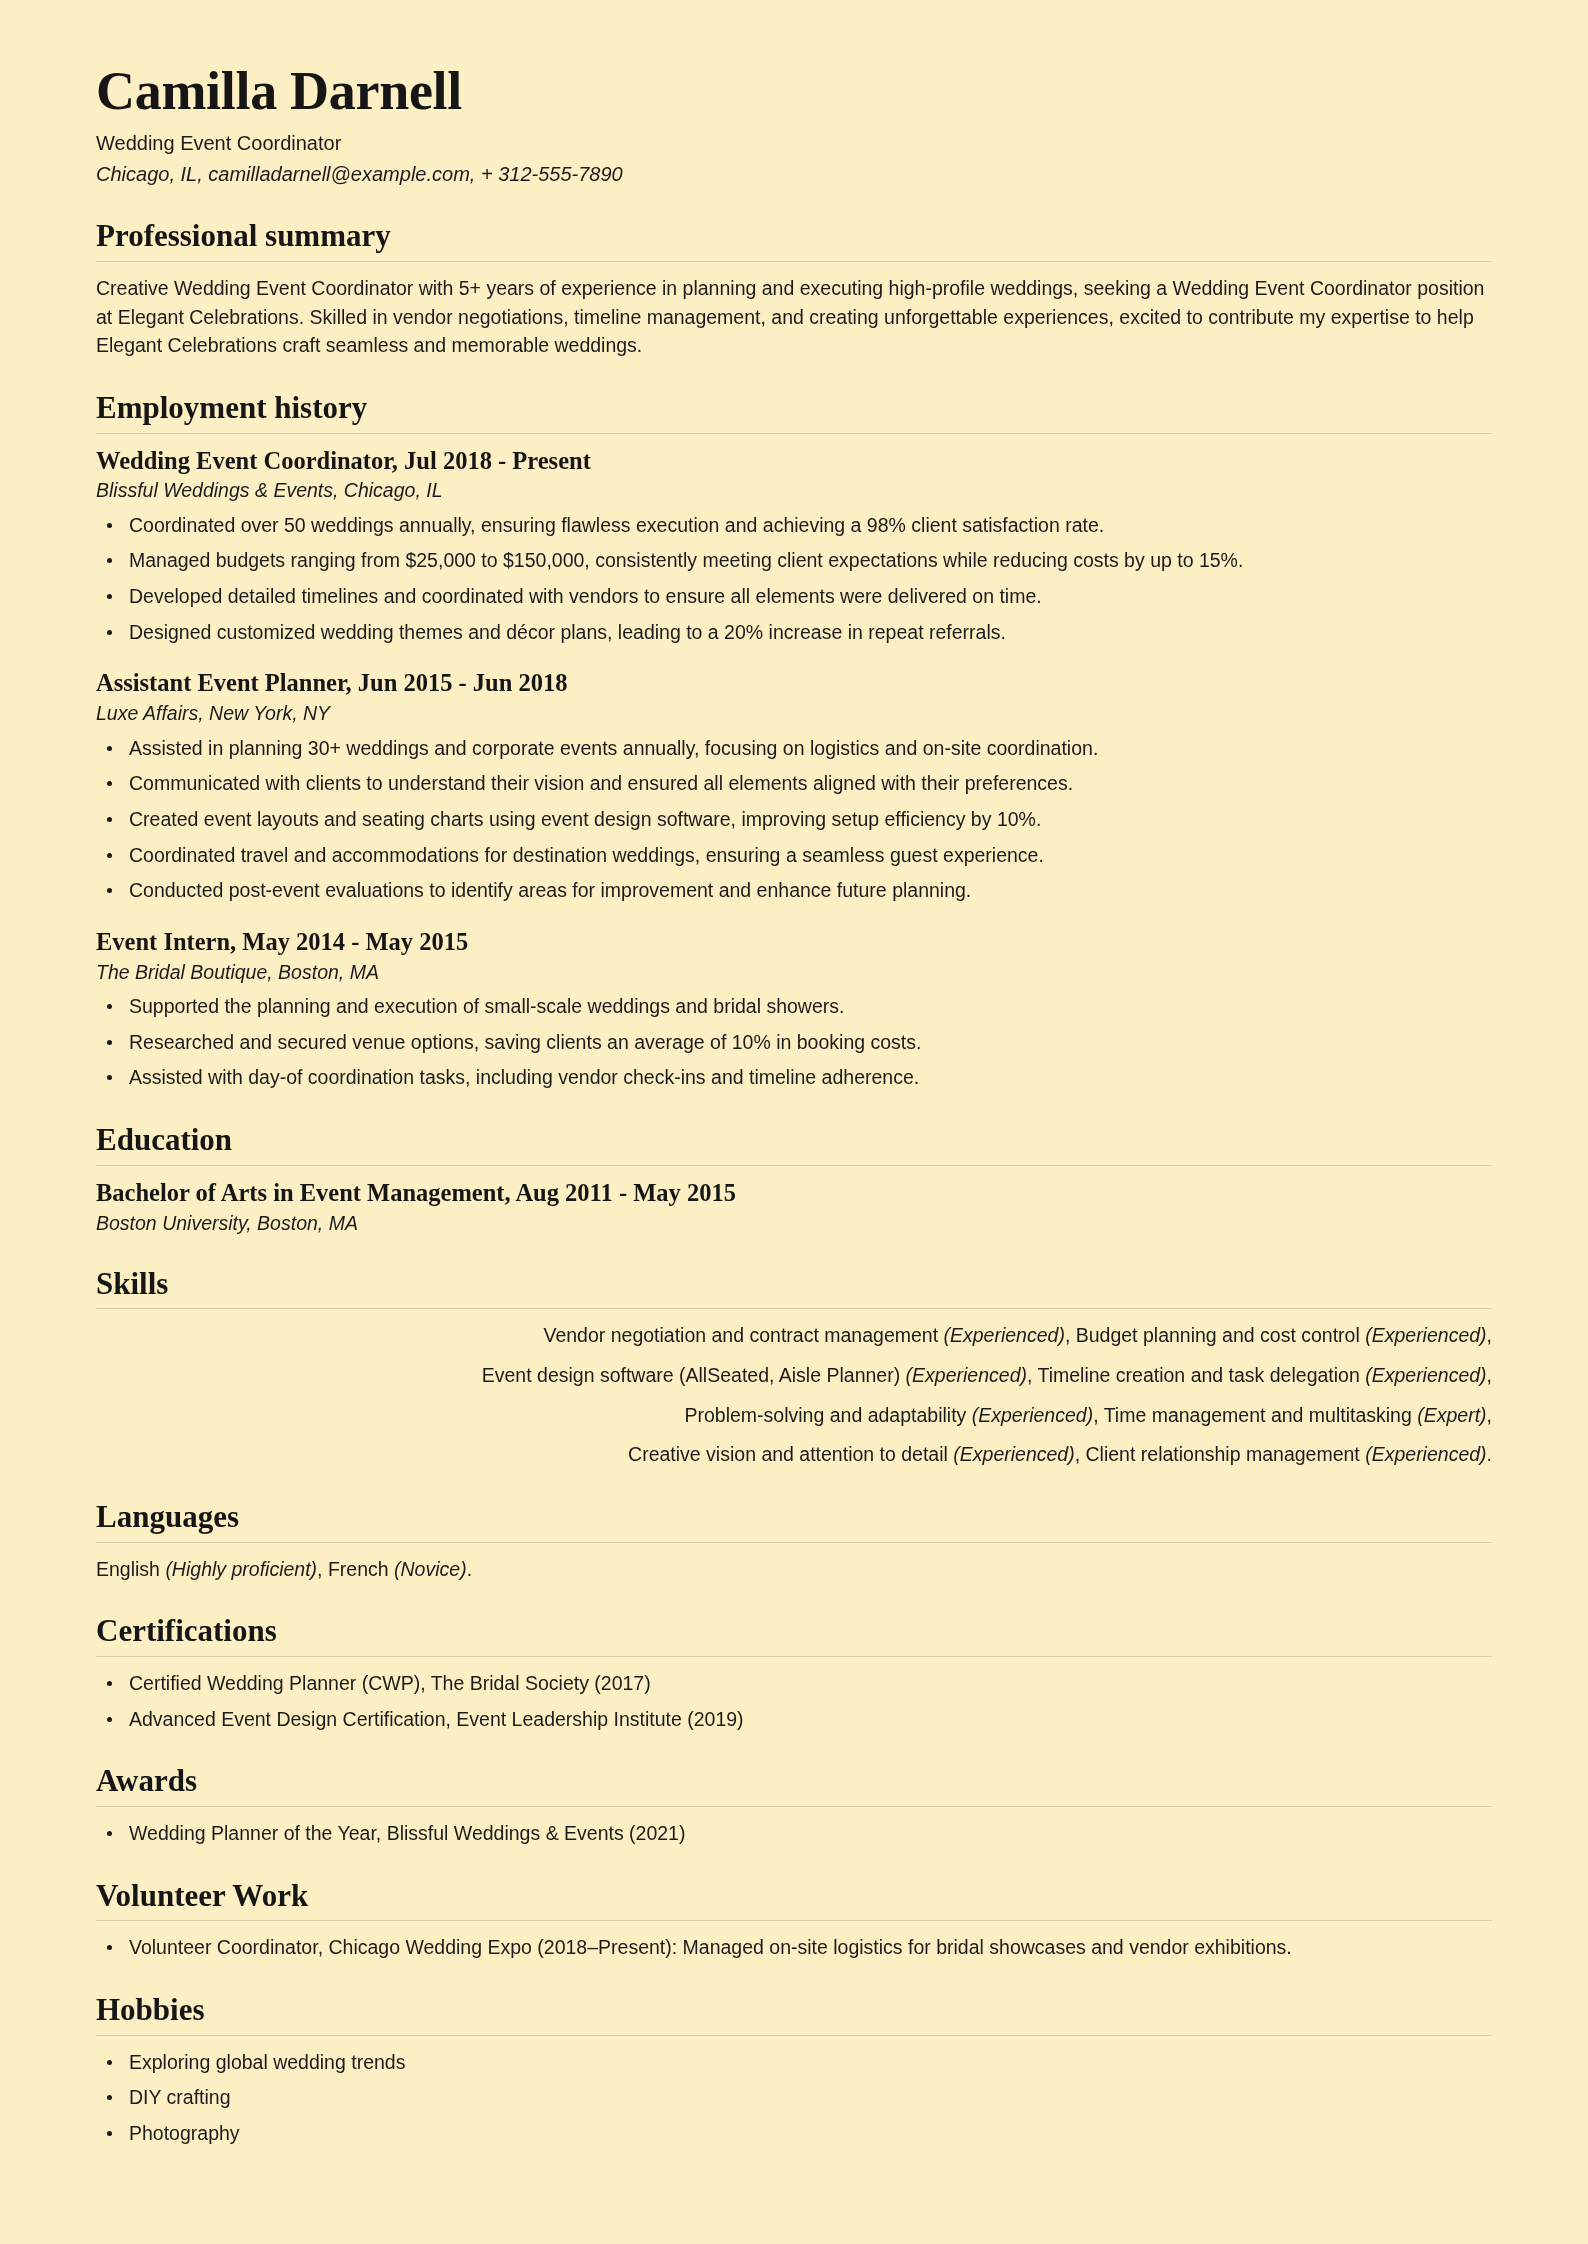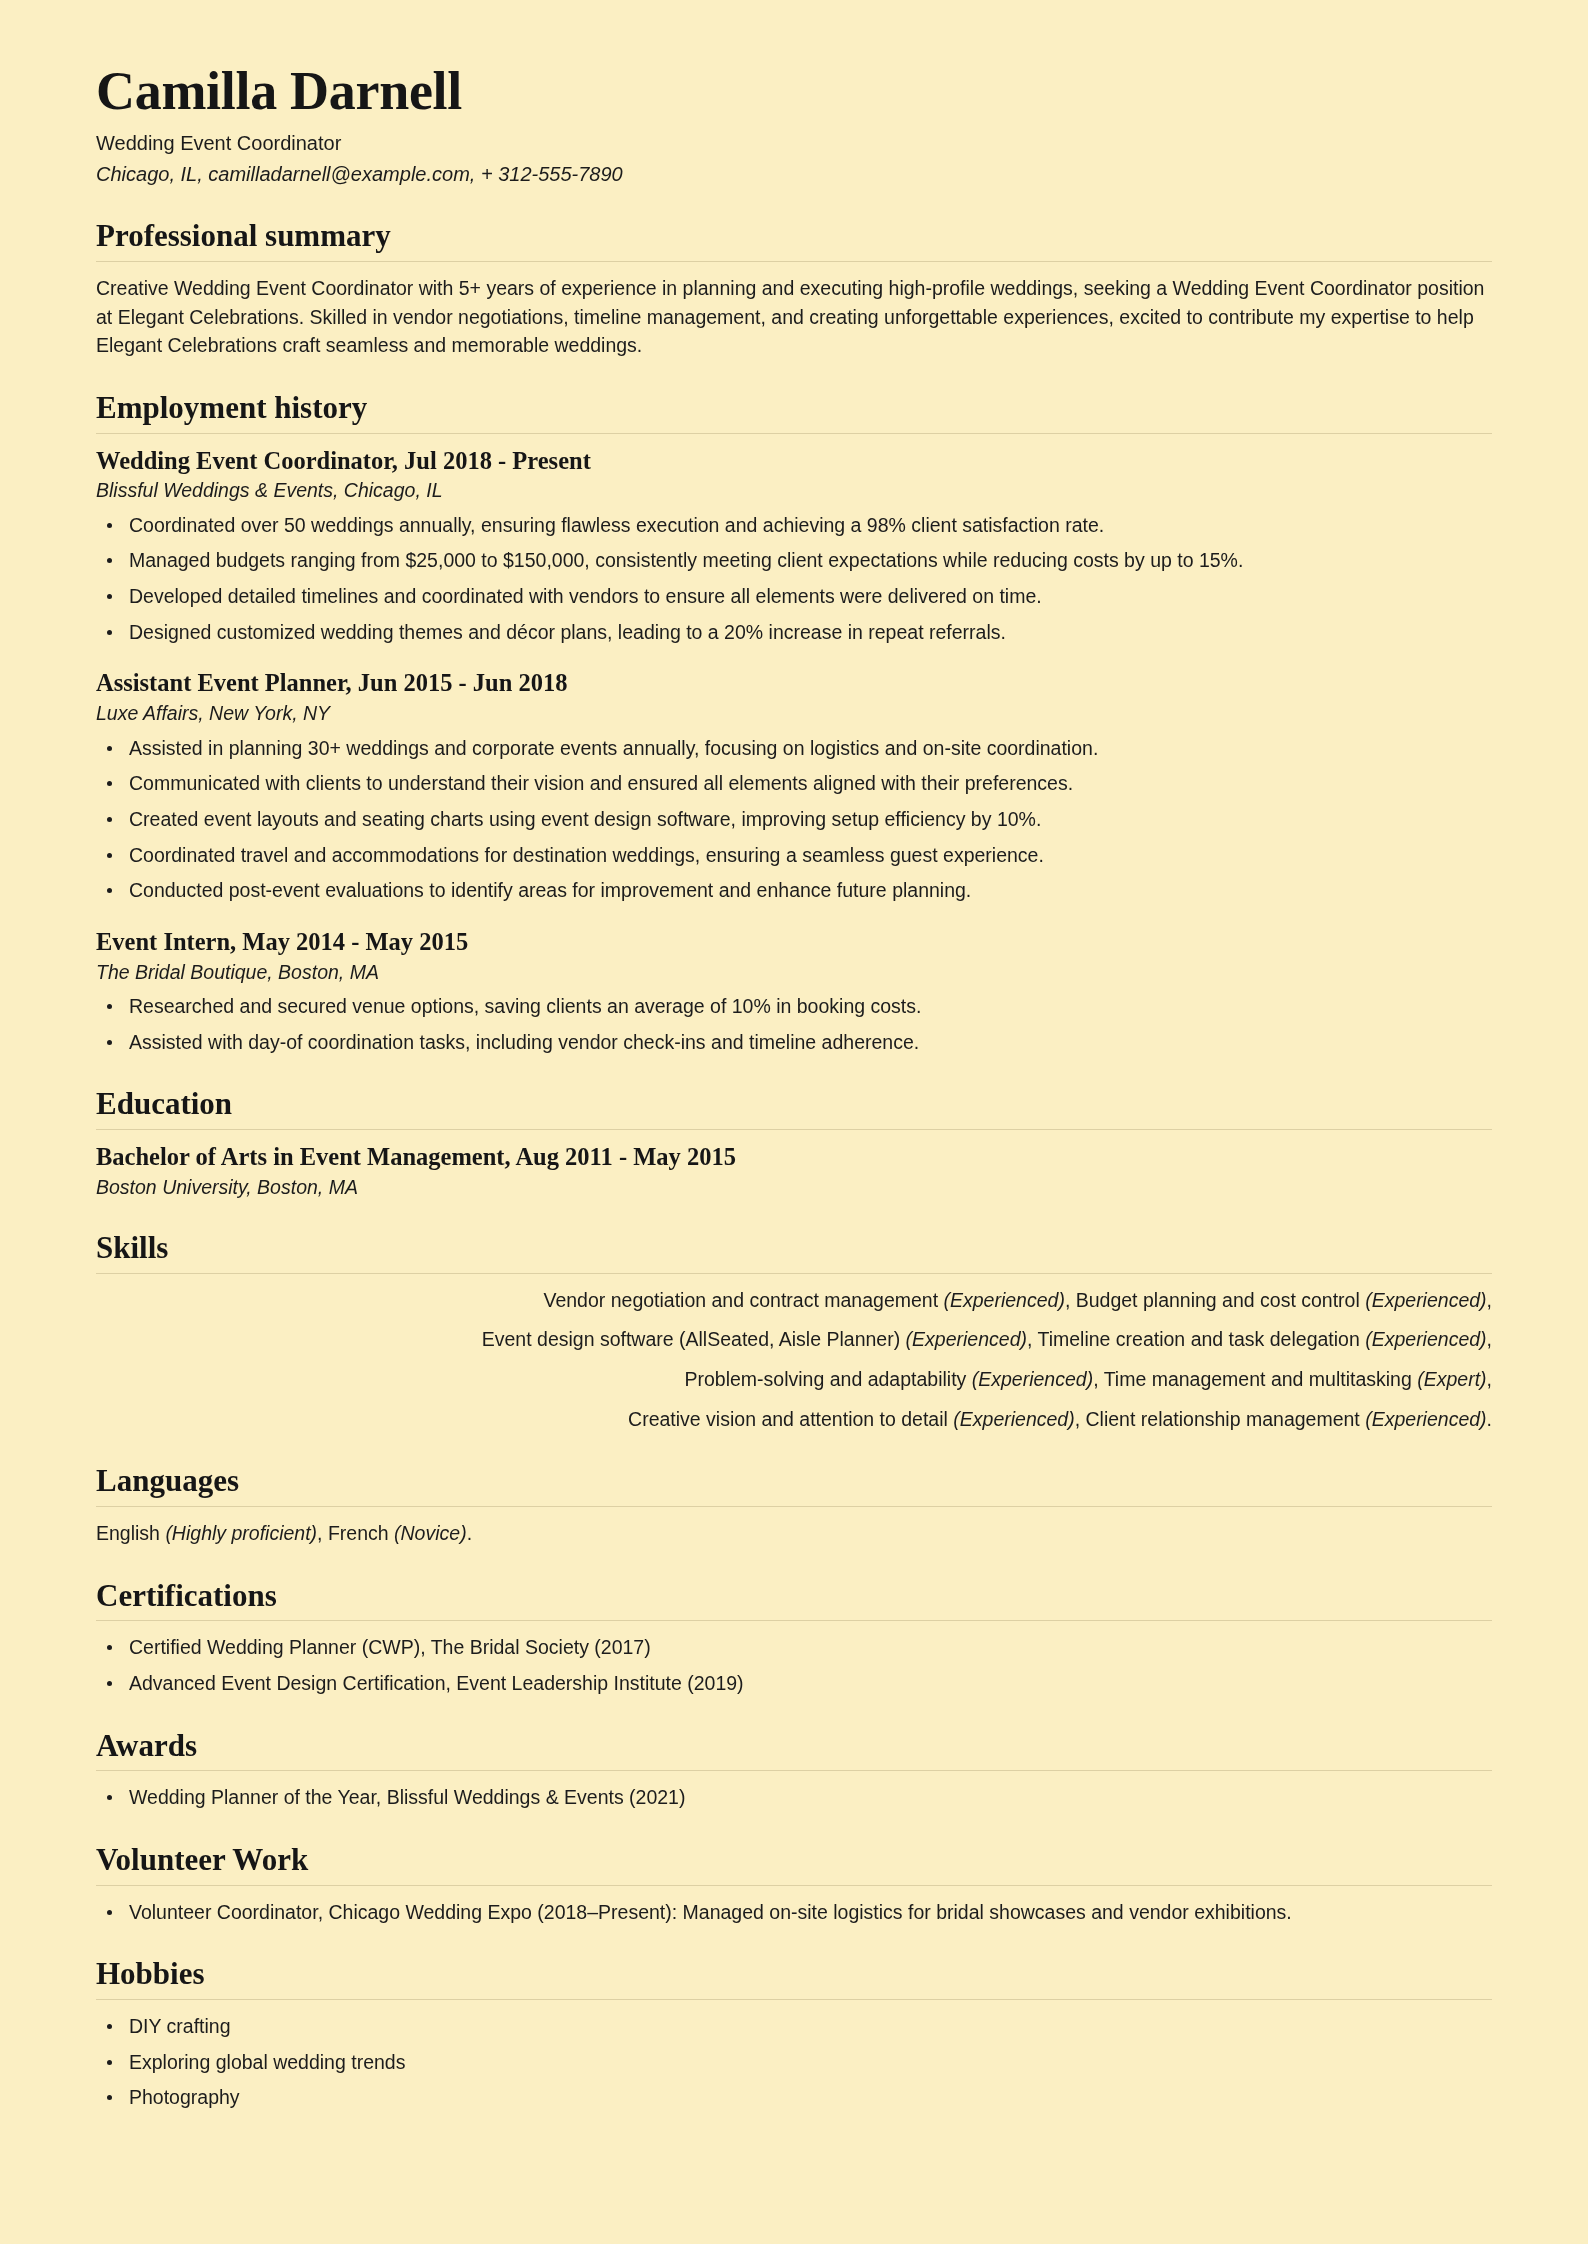--- a/index.html
+++ b/index.html
@@ -176,20 +176,21 @@
             <li>Communicated with clients to understand their vision and ensured all elements aligned with their preferences.</li>
             <li>Created event layouts and seating charts using event design software, improving setup efficiency by 10%.</li>
             <li>Coordinated travel and accommodations for destination weddings, ensuring a seamless guest experience.</li>
             <li>Conducted post-event evaluations to identify areas for improvement and enhance future planning.</li>
           </ul>
         </div>
         <div class="entry">
           <div class="entry-title">Event Intern, May 2014 - May 2015</div>
           <div class="entry-sub">The Bridal Boutique, Boston, MA</div>
           <ul class="bullets">
+            <li>Supported the planning and execution of small-scale weddings and bridal showers.</li>
             <li>Researched and secured venue options, saving clients an average of 10% in booking costs.</li>
             <li>Assisted with day-of coordination tasks, including vendor check-ins and timeline adherence.</li>
           </ul>
         </div>
       </div>
   </div>
 
   <div class="section">
     <h2 class="section-title">Education</h2>
     <hr class="rule">
@@ -240,19 +241,19 @@
     <hr class="rule">
     <ul class="bullets">
         <li>Volunteer Coordinator, Chicago Wedding Expo (2018–Present): Managed on-site logistics for bridal showcases and vendor exhibitions.</li>
       </ul>
   </div>
 
   <div class="section">
     <h2 class="section-title">Hobbies</h2>
     <hr class="rule">
     <ul class="bullets">
+        <li>Exploring global wedding trends</li>
         <li>DIY crafting</li>
-        <li>Exploring global wedding trends</li>
         <li>Photography</li>
       </ul>
   </div>
 
 </div>
 
 </body></html>

